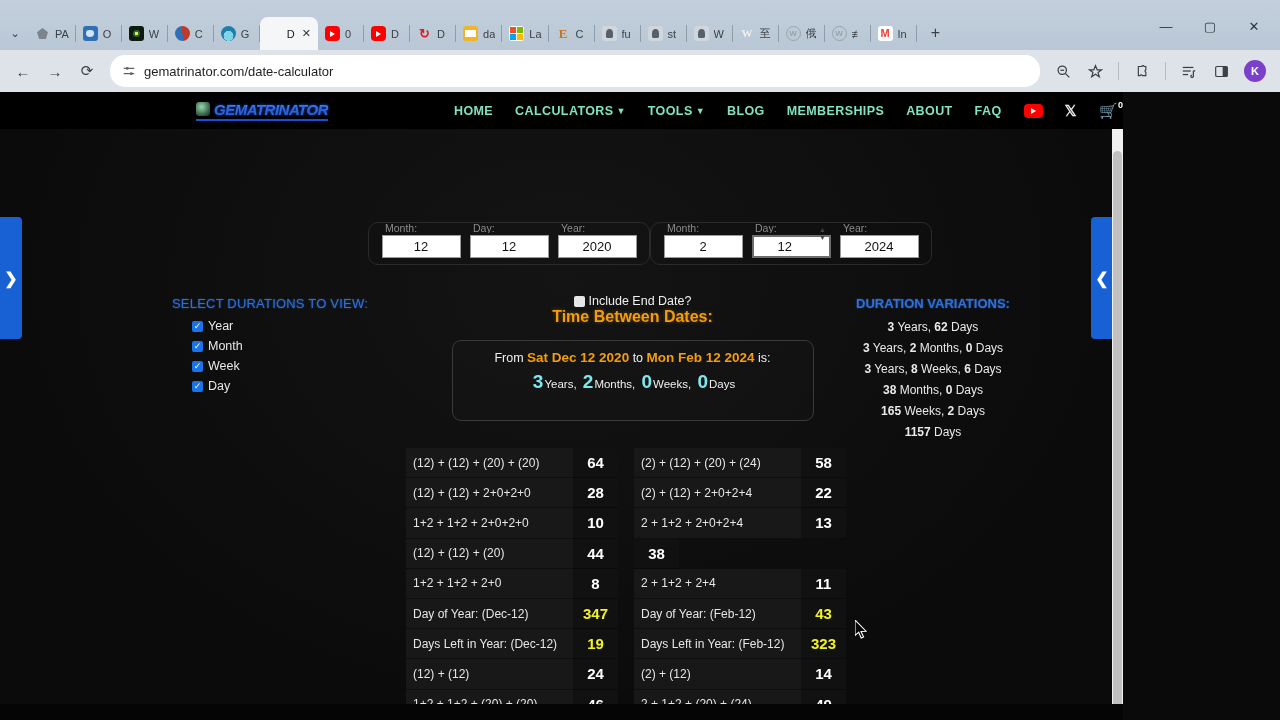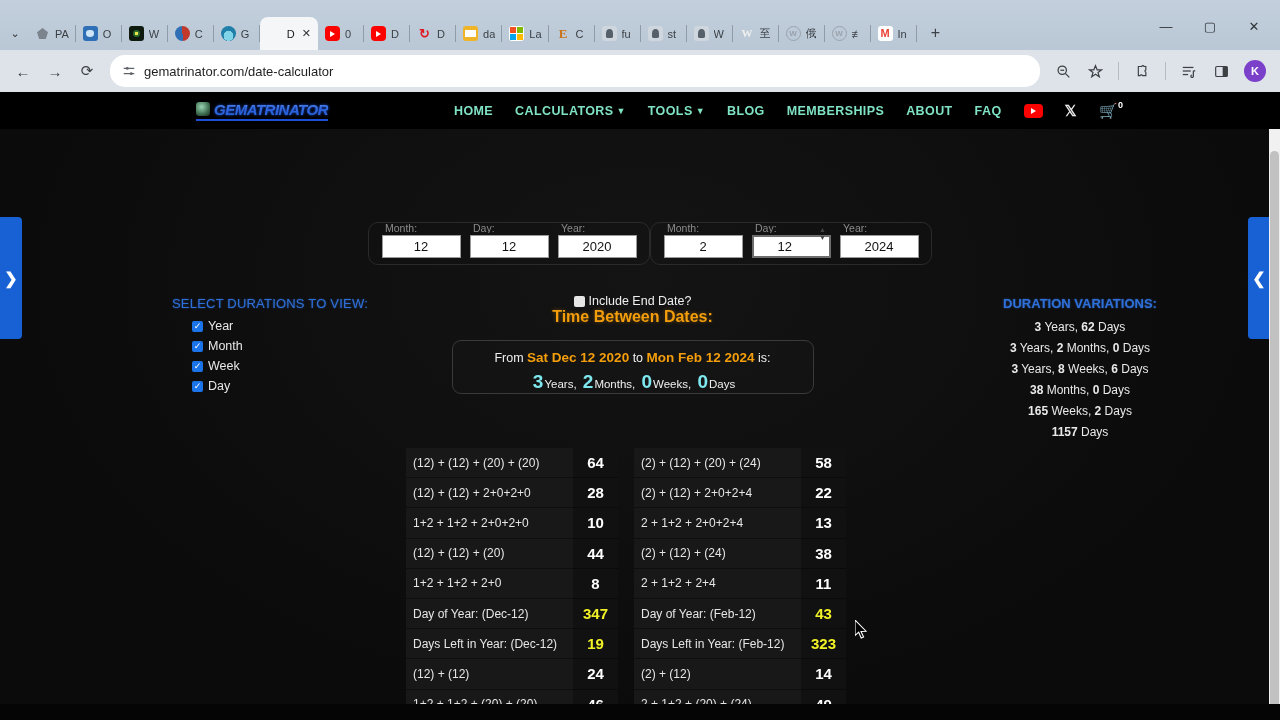--- a/index.html
+++ b/index.html
@@ -111,21 +111,21 @@
     background: #d7e3f7; color: #2b4a70;
     display: flex; align-items: center; gap: 7px;
     padding: 0 9px 0 11px;
     font-size: 12px;
   }
   #update-pill .kebab { font-size: 13px; letter-spacing: .5px; }
 
   
   #page {
     position: relative;
-    width: 1280px; height: 628px;
+    width: 1123px; height: 628px;
     background: #0b0b0b;
     overflow: hidden;
   }
   #page-bg {
     position: absolute; inset: 0;
     background:
       radial-gradient(ellipse at 50% 30%, #141414 0%, #0b0b0b 70%);
   }
 
   #site-header {
@@ -286,34 +286,34 @@
   #incl-row {
     display: flex; align-items: center; justify-content: center;
     gap: 4px; margin-top: 6px;
     color: #efefef; font-size: 12.5px;
   }
   #result-box {
     margin: 14px auto 0;
     width: 362px;
     border: 1px solid #3a3a3a;
     border-radius: 9px;
-    padding: 9px 10px 0;
+    padding: 9px 10px 27px;
     background: rgba(255,255,255,.012);
   }
   #result-line1 { font-size: 12.5px; color: #efefef; }
   #result-line1 b { color: #f59e0b; font-size: 13.5px; }
   #result-line2 { margin-top: 6px; color: #efefef; font-size: 11.5px; }
   #result-line2 .num {
     color: #7fe8ef; font-size: 19px; font-weight: bold;
     margin: 0 1px 0 3px;
   }
 
   
   #variations {
-    position: absolute; right: 85px; top: 204px; width: 230px;
+    position: absolute; right: 75px; top: 204px; width: 230px;
     text-align: center; z-index: 4;
   }
   #variations .head {
     color: #2f6fd8; font-weight: bold; font-size: 13px;
     text-shadow: 0 0 2px rgba(47,111,216,.6);
     margin-bottom: 9px;
   }
   .var-line {
     color: #e9e9e9; font-size: 12px; margin-bottom: 7px;
   }
@@ -741,21 +741,20 @@
         </div>
         <div class="grow">
           <div class="expr">(2) + (12) + 2+0+2+4</div>
           <div class="val">22</div>
         </div>
         <div class="grow">
           <div class="expr">2 + 1+2 + 2+0+2+4</div>
           <div class="val">13</div>
         </div>
         <div class="grow">
-          <div class="expr">(2) + (12) + (24)</div>
           <div class="val">38</div>
         </div>
         <div class="grow">
           <div class="expr">2 + 1+2 + 2+4</div>
           <div class="val">11</div>
         </div>
         <div class="grow">
           <div class="expr">Day of Year: (Feb-12)</div>
           <div class="val hl">43</div>
         </div>

